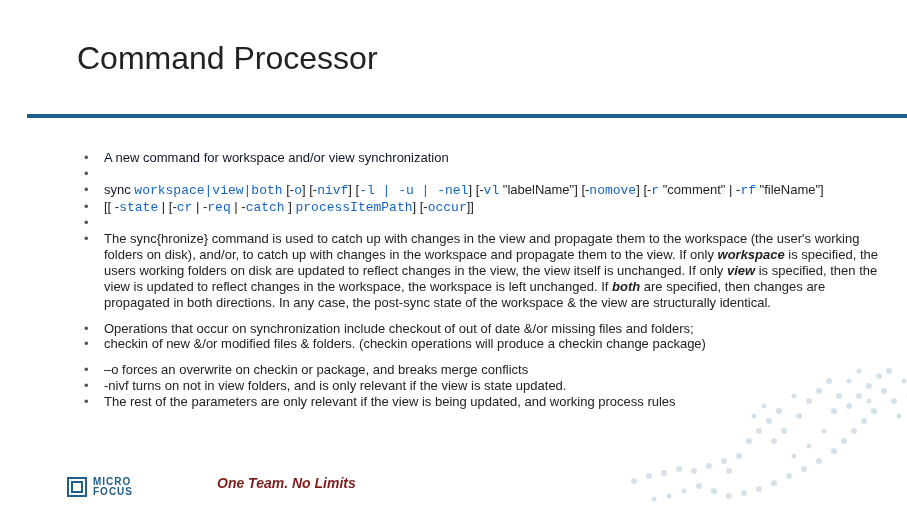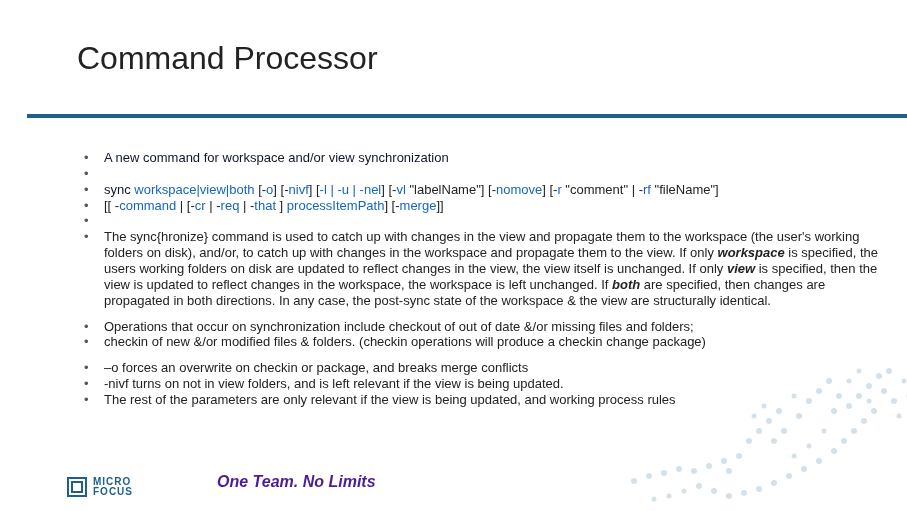--- a/index.html
+++ b/index.html
@@ -51,21 +51,21 @@
   .b-row .dot {
     width: 20px;
     flex: 0 0 20px;
     text-align: left;
     color: #555;
   }
   .b-row .txt {
     flex: 1 1 auto;
   }
   .green { color: #0f172a; }
-  .blue  { color: #1565c0; }
+  .blue  { color: #1565c0; font-family: Liberation Mono, monospace; }
   .blank-row { height: 15px; }
   .sep { height: 10px; }
   .footer {
     position: absolute;
     left: 10px;
     right: 0;
     bottom: 12px;
     height: 40px;
   }
   .mf-logo {
@@ -91,24 +91,24 @@
   .mf-txt {
     font-size: 10px;
     font-weight: 700;
     letter-spacing: 1px;
     line-height: 1;
   }
   .tagline {
     position: absolute;
     left: 180px;
     bottom: 8px;
-    font-size: 16px;
+    font-size: 14px;
     font-style: italic;
     font-weight: 600;
-    color: #4c1d95;
+    color: #7f1d1d;
   }
   .globe {
     position: absolute;
     right: 0;
     bottom: 0;
     width: 340px;
     height: 210px;
     pointer-events: none;
     opacity: 0.18;
   }
@@ -192,21 +192,21 @@
       <div class="b-row">
         <div class="dot">•</div>
         <div class="blank-row"></div>
       </div>
       <div class="b-row">
         <div class="dot">•</div>
         <div class="txt"><span class="green">sync </span><span class="blue">workspace|view|both</span><span> [-</span><span class="blue">o</span><span>] [-</span><span class="blue">nivf</span><span>] [</span><span class="blue">-l | -u | -nel</span><span>] [-</span><span class="blue">vl</span><span> "labelName"] [-</span><span class="blue">nomove</span><span>] [-</span><span class="blue">r</span><span> "comment" | -</span><span class="blue">rf</span><span> "fileName"]</span></div>
       </div>
       <div class="b-row">
         <div class="dot">•</div>
-        <div class="txt"><span>[[ -</span><span class="blue">command</span><span> | [-</span><span class="blue">cr</span><span> | -</span><span class="blue">req</span><span> | -</span><span class="blue">that</span><span> ] </span><span class="blue">processItemPath</span><span>] [-</span><span class="blue">merge</span><span>]]</span></div>
+        <div class="txt"><span>[[ -</span><span class="blue">state</span><span> | [-</span><span class="blue">cr</span><span> | -</span><span class="blue">req</span><span> | -</span><span class="blue">catch</span><span> ] </span><span class="blue">processItemPath</span><span>] [-</span><span class="blue">occur</span><span>]]</span></div>
       </div>
       <div class="b-row">
         <div class="dot">•</div>
         <div class="blank-row"></div>
       </div>
       <div class="b-row">
         <div class="dot">•</div>
         <div class="txt"><span>The sync{hronize} command is used to catch up with changes in the view and propagate them to the workspace (the user's working folders on disk), and/or, to catch up with changes in the workspace and propagate them to the view. If only </span><span class="bold">workspace</span><span> is specified, the users working folders on disk are updated to reflect changes in the view, the view itself is unchanged. If only </span><span class="bold">view</span><span> is specified, then the view is updated to reflect changes in the workspace, the workspace is left unchanged. If </span><span class="bold">both</span><span> are specified, then changes are propagated in both directions. In any case, the post-sync state of the workspace &amp; the view are structurally identical.</span></div>
       </div>
       <div class="sep"></div>
@@ -218,21 +218,21 @@
         <div class="dot">•</div>
         <div class="txt"><span>checkin of new &amp;/or modified files &amp; folders. (checkin operations will produce a checkin change package)</span></div>
       </div>
       <div class="sep"></div>
       <div class="b-row">
         <div class="dot">•</div>
         <div class="txt"><span>–o forces an overwrite on checkin or package, and breaks merge conflicts</span></div>
       </div>
       <div class="b-row">
         <div class="dot">•</div>
-        <div class="txt"><span>-nivf turns on not in view folders, and is left relevant if the view is being updated.</span></div>
+        <div class="txt"><span>-nivf turns on not in view folders, and is only relevant if the view is state updated.</span></div>
       </div>
       <div class="b-row">
         <div class="dot">•</div>
         <div class="txt"><span>The rest of the parameters are only relevant if the view is being updated, and working process rules</span></div>
       </div>
     </div>
 
   <div class="footer">
     <div class="mf-logo">
       <div class="mf-sq">

